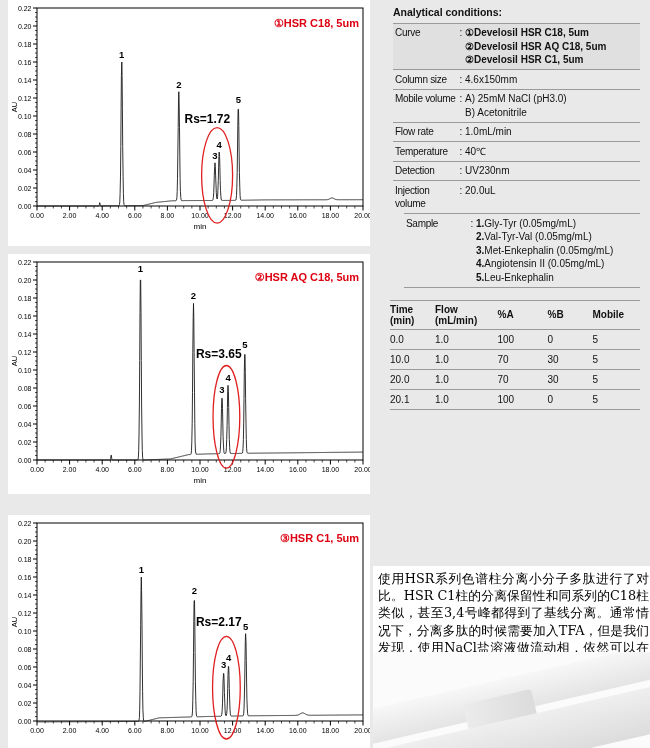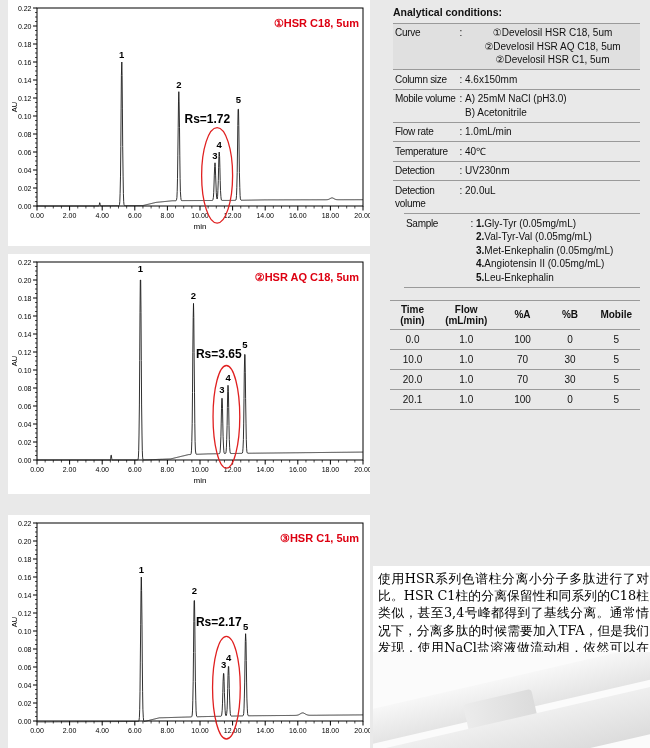--- a/index.html
+++ b/index.html
@@ -19,26 +19,26 @@
   #right-col{position:absolute;left:375px;top:0;width:275px;height:612px;}
 
   #conditions{margin:6px 10px 0 18px;font-size:10px;line-height:13.5px;}
   #conditions .cond-title{font-weight:bold;font-size:10.5px;padding-bottom:3px;}
   .cond-row{display:flex;border-top:1px solid #9a9a9a;padding:2.5px 0 2.5px 2px;}
   .cond-row:last-child{border-bottom:1px solid #9a9a9a;margin-left:11px;}
   .cond-row.shaded{background:#e0e0e0;}
   .cond-label{width:62px;flex:none;letter-spacing:-0.3px;}
   .cond-colon{width:8px;flex:none;text-align:center;}
   .cond-vals{flex:1;}
-  .cond-vals.bold{font-weight:normal;text-align:center;}
+  .cond-vals.bold{font-weight:bold;}
   .cond-vals .num{font-weight:bold;}
 
   #gradient-table{margin:12px 10px 0 15px;border-collapse:collapse;width:250px;font-size:10px;}
   #gradient-table th,#gradient-table td{
-    border-top:1px solid #9a9a9a;padding:4px 0;text-align:center;font-weight:normal;
+    border-top:1px solid #9a9a9a;padding:4px 0;text-align:left;font-weight:normal;
   }
   #gradient-table th{font-weight:bold;line-height:11px;padding:3px 0;}
   #gradient-table tr:last-child td{border-bottom:1px solid #9a9a9a;}
 
   #desc-box{
     position:absolute;left:-2px;top:566px;width:279px;height:182px;
     background:#ffffff;overflow:hidden;
   }
   #desc-text{
     margin:4px 3px 0 5px;
@@ -479,21 +479,21 @@
           </div>
         </div>
         <div class="cond-row">
           <div class="cond-label">Detection</div>
           <div class="cond-colon">:</div>
           <div class="cond-vals">
             <div>UV230nm</div>
           </div>
         </div>
         <div class="cond-row">
-          <div class="cond-label">Detection volume</div>
+          <div class="cond-label">Injection volume</div>
           <div class="cond-colon">:</div>
           <div class="cond-vals">
             <div>20.0uL</div>
           </div>
         </div>
         <div class="cond-row">
           <div class="cond-label">Sample</div>
           <div class="cond-colon">:</div>
           <div class="cond-vals">
             <div><span class="num">1.</span>Gly-Tyr (0.05mg/mL)</div>

